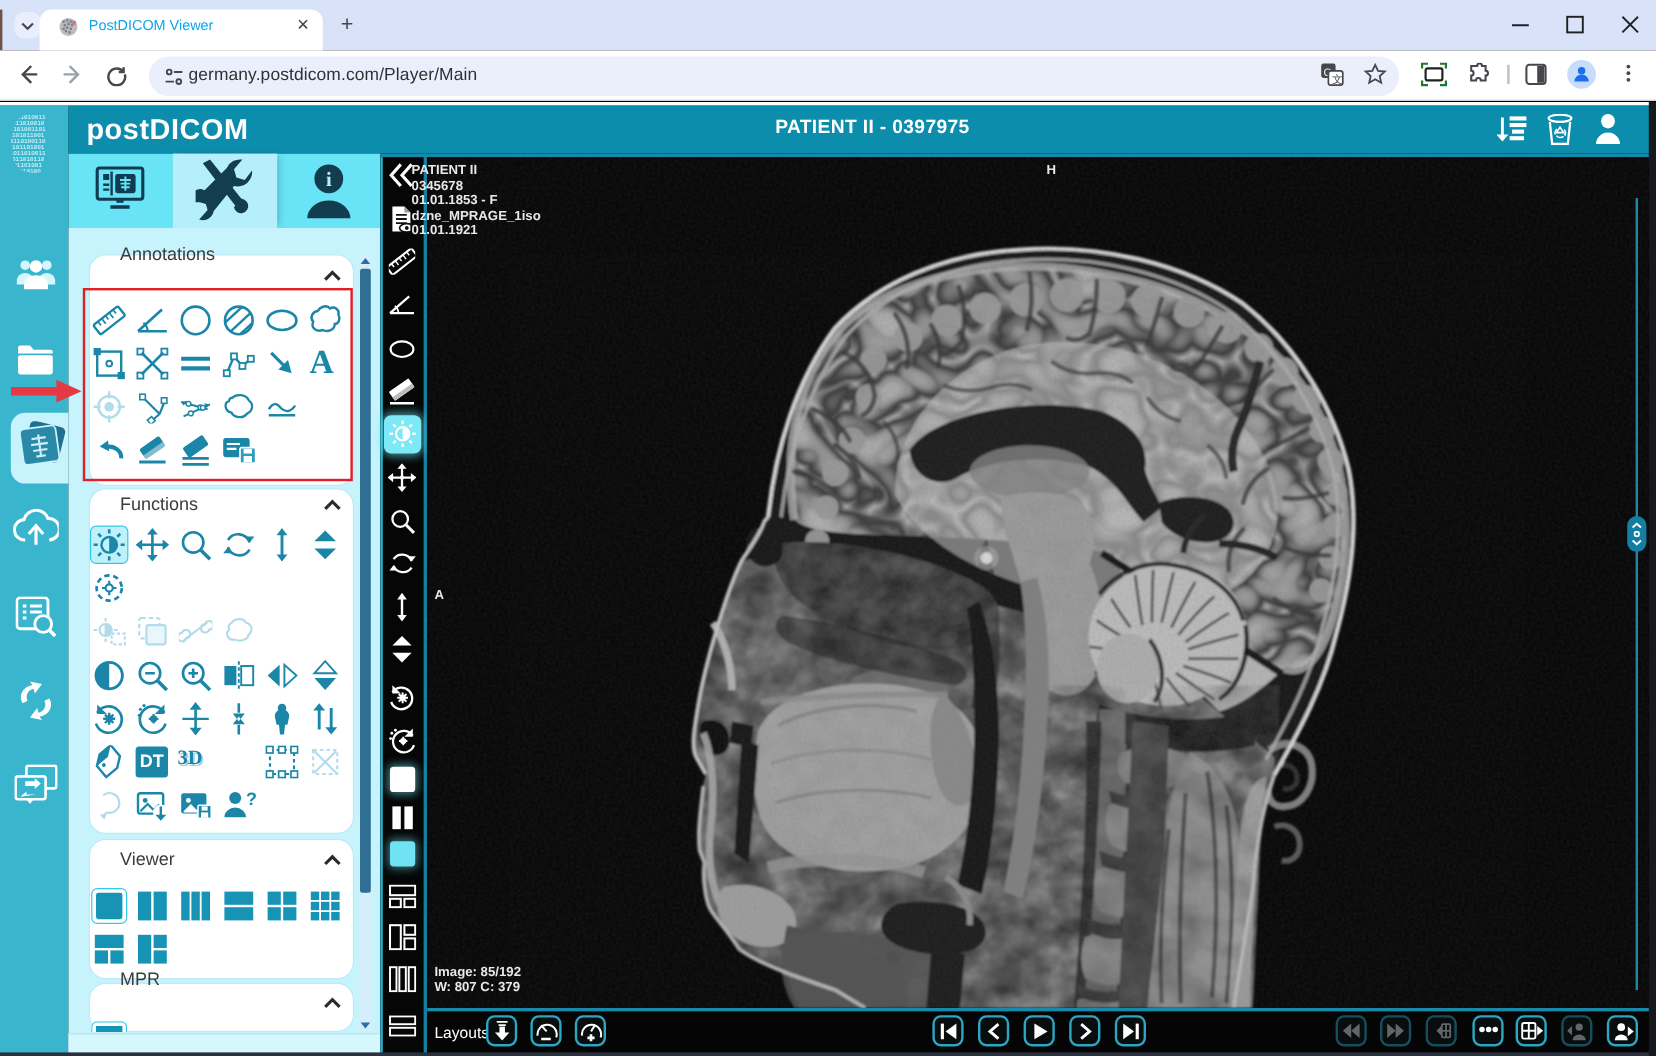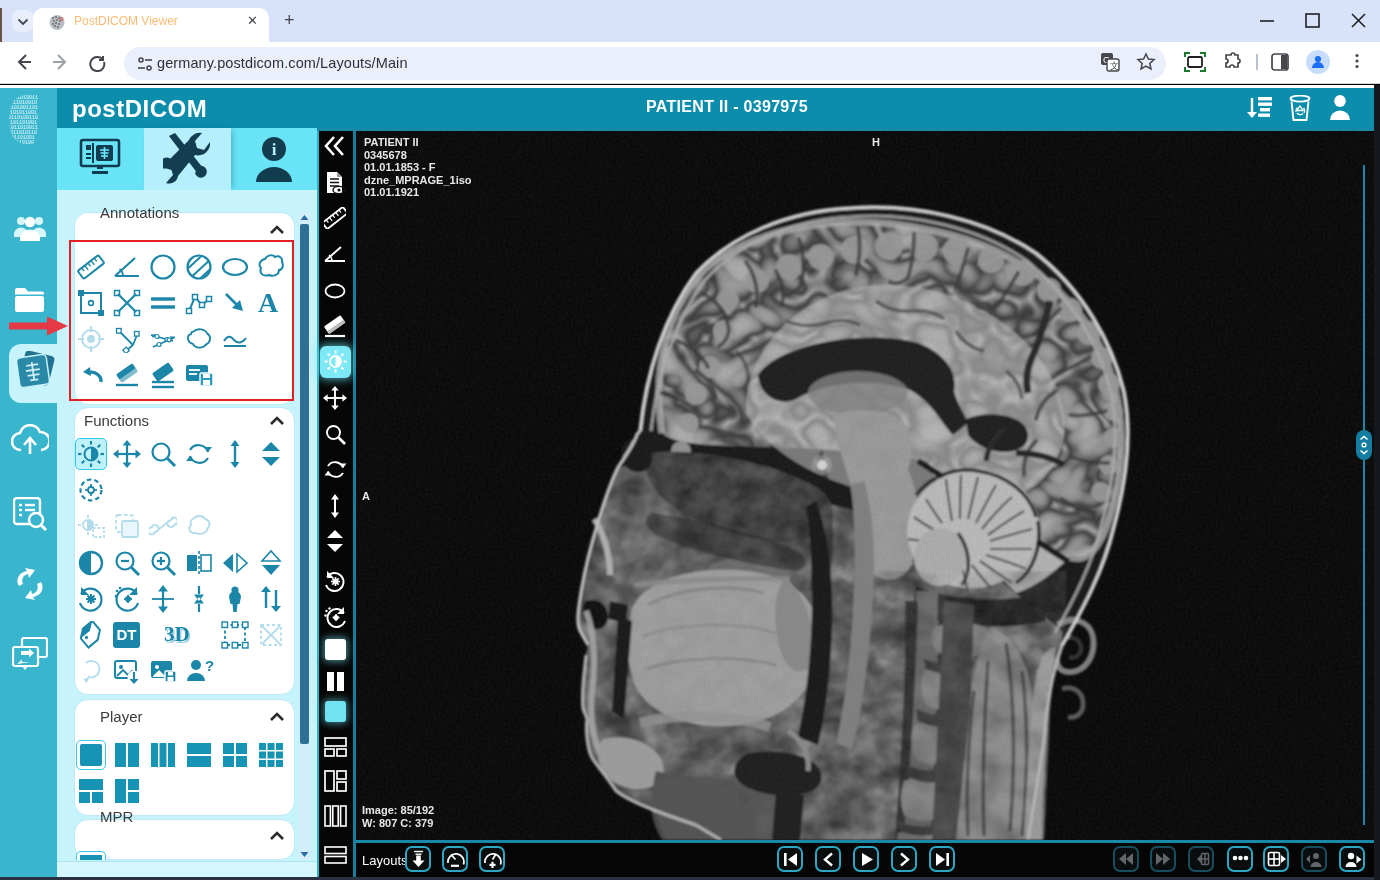--- a/index.html
+++ b/index.html
@@ -3,21 +3,21 @@
 <meta charset="utf-8">
 <style>
   * { margin:0; padding:0; box-sizing:border-box; }
   html,body { width:1380px; height:880px; overflow:hidden; background:#000; }
   body { font-family:"Liberation Sans", sans-serif; position:relative; }
   .abs { position:absolute; }
   
   #tabstrip { left:0; top:0; width:1380px; height:42px; background:#d8e3fa; }
   #tabsearch { left:12px; top:10px; width:22px; height:22px; border-radius:8px; background:#e9eefc;}
   #tab { left:33px; top:8px; width:236px; height:34px; background:#fff; border-radius:10px 10px 0 0; }
-  #tabtitle { left:74px; top:14px; font-size:12px; color:#fdba74; }
+  #tabtitle { left:74px; top:14px; font-size:12px; color:#0ea5e9; }
   #tabclose { left:247px; top:13px; font-size:13px; color:#45474d; }
   #newtab { left:284px; top:10px; font-size:18px; color:#45474d; font-weight:400;}
   #toolbar { left:0; top:42px; width:1380px; height:42px; background:#fff; border-bottom:1px solid #d3d5da;}
   .navic { top:52px; color:#45474d; }
   #pill { left:124px; top:47px; width:1042px; height:33px; background:#eaeffb; border-radius:17px; }
   #urltext { left:157px; top:55px; font-size:14.5px; color:#2f3033; letter-spacing:0.1px;}
   #winctl { right:8px; top:10px; color:#202124; }
   
   #appwhite { left:0; top:85px; width:1380px; height:3px; background:#fff; }
   #appheader { left:57px; top:88px; width:1320px; height:40px; background:#0d8dac; }
@@ -90,21 +90,21 @@
     <path d="M16 4 v4 h-4" stroke="#45474d" stroke-width="2" fill="none"></path>
     <path d="M16 8 A7 7 0 1 0 17 10" stroke="#45474d" stroke-width="2" fill="none"></path>
   </svg>
   <div class="abs" id="pill"></div>
   <svg class="abs" style="left:136px;top:55px" width="18" height="18" viewBox="0 0 18 18">
     <circle cx="5" cy="5" r="2" fill="none" stroke="#45474d" stroke-width="1.6"></circle>
     <line x1="9" y1="5" x2="16" y2="5" stroke="#45474d" stroke-width="1.6"></line>
     <line x1="2" y1="13" x2="9" y2="13" stroke="#45474d" stroke-width="1.6"></line>
     <circle cx="13" cy="13" r="2" fill="none" stroke="#45474d" stroke-width="1.6"></circle>
   </svg>
-  <div class="abs" id="urltext">germany.postdicom.com/Layouts/Main</div>
+  <div class="abs" id="urltext">germany.postdicom.com/Player/Main</div>
 
   <svg class="abs" style="left:1100px;top:52px" width="20" height="20" viewBox="0 0 20 20">
     <rect x="1" y="1" width="12" height="12" rx="2" fill="#45474d"></rect>
     <text x="3" y="11" font-size="9" fill="#fff" font-family="Liberation Sans">G</text>
     <rect x="7" y="7" width="12" height="12" rx="2" fill="#fff" stroke="#45474d" stroke-width="1.4"></rect>
     <text x="10" y="17" font-size="9" fill="#45474d" font-family="Liberation Sans">文</text>
   </svg>
   <svg class="abs" style="left:1136px;top:52px" width="20" height="20" viewBox="0 0 20 20">
     <path d="M10 2 l2.4 5 5.6 .6 -4.2 3.8 1.2 5.6 -5 -2.9 -5 2.9 1.2 -5.6 -4.2 -3.8 5.6 -.6 z" fill="none" stroke="#45474d" stroke-width="1.5"></path>
   </svg>
@@ -274,26 +274,26 @@
     <text x="22" y="19" font-size="17" font-weight="bold" fill="#b5effb" text-anchor="middle" font-family="Liberation Serif">i</text>
     <path d="M4 46 a18 15 0 0 1 36 0 z" fill="#113d4f"></path>
   </svg>
 
   <div class="card" style="left:74px;top:212px;width:221px;height:193px"></div>
   <div class="cardtitle" style="left:100px;top:204px">Annotations</div>
   <svg class="caret" style="left:269px;top:222px" viewBox="0 0 16 16">
     <path d="M2 11 L8 5 L14 11" stroke="#2b2b2b" stroke-width="2.6" fill="none"></path>
   </svg>
   <div class="card" style="left:74px;top:407px;width:221px;height:288px"></div>
-  <div class="cardtitle" style="left:84px;top:412px">Functions</div>
+  <div class="cardtitle" style="left:100px;top:412px">Functions</div>
   <svg class="caret" style="left:269px;top:413px" viewBox="0 0 16 16">
     <path d="M2 11 L8 5 L14 11" stroke="#2b2b2b" stroke-width="2.6" fill="none"></path>
   </svg>
   <div class="card" style="left:74px;top:699px;width:221px;height:117px"></div>
-  <div class="cardtitle" style="left:100px;top:708px">Player</div>
+  <div class="cardtitle" style="left:100px;top:708px">Viewer</div>
   <svg class="caret" style="left:269px;top:709px" viewBox="0 0 16 16">
     <path d="M2 11 L8 5 L14 11" stroke="#2b2b2b" stroke-width="2.6" fill="none"></path>
   </svg>
   <div class="card" style="left:74px;top:819px;width:221px;height:41px"></div>
   <div class="cardtitle" style="left:100px;top:808px">MPR</div>
   <div class="abs" style="left:76px;top:851px;width:30px;height:9px;background:#fff;border:1.5px solid #35c9e8;border-radius:5px 5px 0 0;border-bottom:none"></div>
   <div class="abs" style="left:80px;top:855px;width:22px;height:5px;background:#1793b6"></div>
   <svg class="caret" style="left:269px;top:828px" viewBox="0 0 16 16">
     <path d="M2 11 L8 5 L14 11" stroke="#2b2b2b" stroke-width="2.6" fill="none"></path>
   </svg>
@@ -610,21 +610,21 @@
     <path d="M19 27 l-5 -6 h10 z" fill="#1b86a8"></path>
   </svg>
   <svg class="abs" style="left:77px;top:621px" width="28" height="28" viewBox="0 0 28 28">
     <g transform="rotate(-40 14 14)">
       <path d="M4 10 l8 -6 h12 v12 l-8 6 h-12 z" fill="none" stroke="#1b86a8" stroke-width="2"></path>
       <path d="M4 10 l8 -6 h12 l-8 6 z" fill="#1b86a8"></path>
       <circle cx="9" cy="13" r="1.6" fill="#1b86a8"></circle>
     </g>
   </svg>
   <div class="abs" style="left:113px;top:622px;width:27px;height:26px;background:#1b86a8;border-radius:3px;color:#fff;font-weight:bold;font-size:15px;text-align:center;line-height:26px">DT</div>
-  <div class="abs" style="left:164px;top:622px;color:#1b86a8;font-weight:bold;font-size:21px;font-family:'Liberation Serif';text-shadow:1.5px 1.5px 0 #9fd3e3">3D</div>
+  <div class="abs" style="left:148px;top:622px;color:#1b86a8;font-weight:bold;font-size:17px;font-family:'Liberation Serif';text-shadow:1.5px 1.5px 0 #9fd3e3">3D</div>
   <svg class="abs" style="left:221px;top:621px" width="28" height="28" viewBox="0 0 28 28">
     <rect x="4" y="4" width="20" height="20" fill="none" stroke="#1b86a8" stroke-width="1.8" stroke-dasharray="3 2.5"></rect>
     <g fill="#fff" stroke="#1b86a8" stroke-width="1.4">
       <rect x="1" y="1" width="5.5" height="5.5"></rect>
       <rect x="21.5" y="1" width="5.5" height="5.5"></rect>
       <rect x="1" y="21.5" width="5.5" height="5.5"></rect>
       <rect x="21.5" y="21.5" width="5.5" height="5.5"></rect>
       <rect x="11.2" y="1" width="5.5" height="5.5"></rect>
       <rect x="11.2" y="21.5" width="5.5" height="5.5"></rect>
     </g>
@@ -1209,21 +1209,21 @@
     <path d="M494 77 C560 72 630 88 680 122 C726 158 756 210 768 260 C776 300 772 345 758 396 C748 440 726 480 706 515" stroke="#d8d8d8" stroke-width="3.5" fill="none"></path>
     <path d="M706 515 C694 550 690 580 688 610 L672 709" stroke="#bbbbbb" stroke-width="3" fill="none"></path>
     <path d="M494 86 C434 89 382 113 349 149 C319 190 301 244 295 300 M494 86 C556 81 624 97 671 130 C714 165 744 214 755 262 C763 301 759 344 746 392 C737 432 717 470 699 502" stroke="#b0b0b0" stroke-width="3" fill="none" opacity="0.85"></path>
     <path d="M284 300 L281 303 C276 318 268 326 262 336 C250 360 232 420 226 455 C222 478 220 492 224 500 L232 514" stroke="#c8c8c8" stroke-width="3" fill="none"></path>
     <path d="M230 524 C228 545 225 560 227 578 L231 588 C229 600 232 618 235 625 C238 632 247 640 260 660 C275 672 310 684 340 694 L365 709" stroke="#b7b7b7" stroke-width="3" fill="none"></path>
     </g>
 
     <rect width="1018" height="709" filter="url(#noisebg)" opacity="0.35"></rect>
   </svg>
 
-  <div class="ovl" style="left:364px;top:136px;">PATIENT II<br>0345678<br>01.01.1853 - F<br>dzne_MPRAGE_1iso<br>01.01.1921</div>
+  <div class="ovl" style="left:343px;top:136px;">PATIENT II<br>0345678<br>01.01.1853 - F<br>dzne_MPRAGE_1iso<br>01.01.1921</div>
   <div class="ovl" style="left:872px;top:136px;">H</div>
   <div class="ovl" style="left:362px;top:490px;">A</div>
   <div class="ovl" style="left:362px;top:804px;">Image: 85/192<br>W: 807 C: 379</div>
 
   <div class="abs" style="left:1363px;top:165px;width:2px;height:660px;background:#1e87a8"></div>
   <div class="abs" style="left:1356px;top:430px;width:16px;height:30px;background:#137ea2;border-radius:8px"></div>
   <svg class="abs" style="left:1359px;top:435px" width="10" height="20" viewBox="0 0 10 20">
     <path d="M1.5 4.5 L5 1.5 L8.5 4.5" stroke="#fff" stroke-width="1.6" fill="none"></path>
     <rect x="3.2" y="8.2" width="3.6" height="3.6" rx="1" fill="none" stroke="#fff" stroke-width="1.4"></rect>
     <path d="M1.5 15.5 L5 18.5 L8.5 15.5" stroke="#fff" stroke-width="1.6" fill="none"></path>

